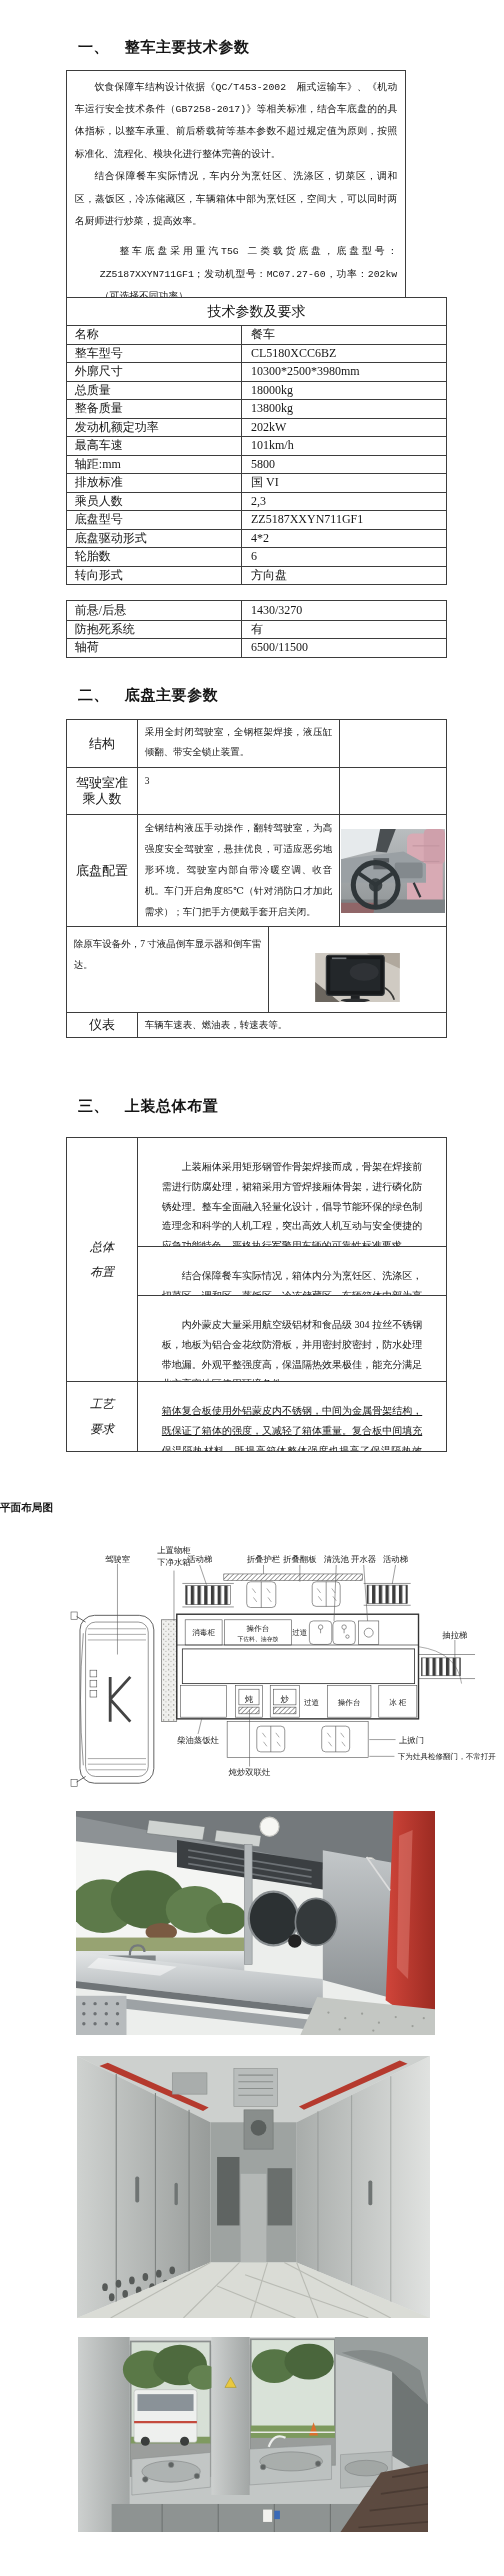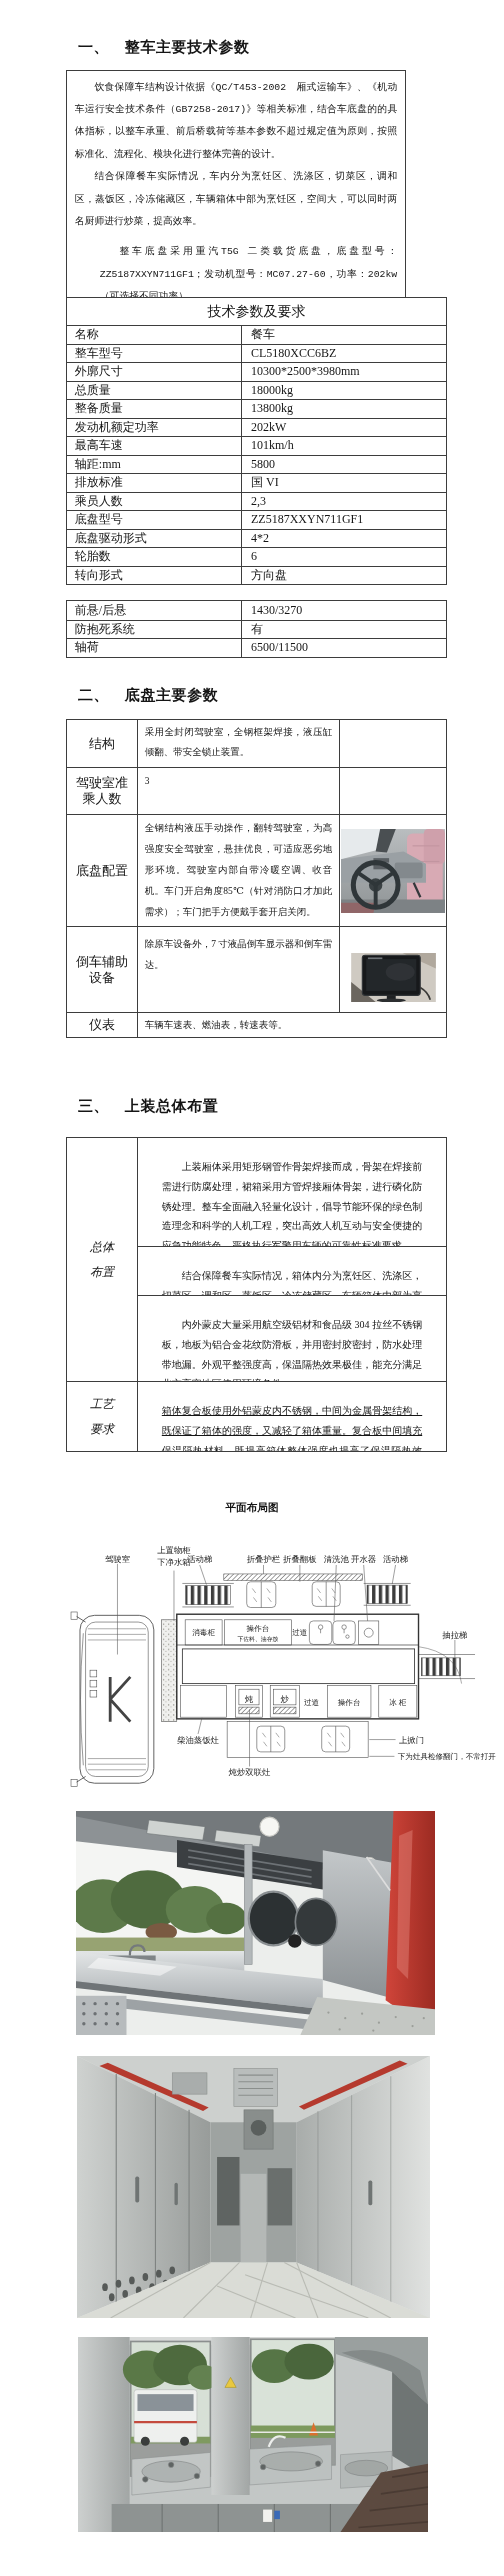--- a/index.html
+++ b/index.html
@@ -31,21 +31,21 @@
   
   .lrow{display:flex;}
   .lrow.bt{border-top:0.6px solid #3d3d3d;}
   .llabel{width:71px;border-right:0.6px solid #3d3d3d;display:flex;flex-direction:column;
           align-items:center;justify-content:center;gap:8px;font-size:12px;font-style:italic;}
   .lcontent{flex:1;}
   .lsub{overflow:hidden;}
   .lsub.bt{border-top:0.6px solid #3d3d3d;}
   .lsub p{margin:16px;padding:3.4px 7.8px;font-size:10px;line-height:19.6px;text-indent:2em;text-align:justify;}
   .lsub p.noind{text-indent:0;text-decoration:underline;}
-  .diagram-title{position:absolute;left:0;top:1501px;width:504px;text-align:center;
+  .diagram-title{position:absolute;left:0;top:1501px;width:504px;text-align:left;
                  font-size:10.6px;font-weight:bold;margin:0;}
   .photo{position:absolute;overflow:hidden;}
   svg text{font-family:"Liberation Serif","DejaVu Serif",serif;fill:#222;}
 </style>
 </head>
 <body>
 
 <h2 class="h1" style="top:38px">一、　整车主要技术参数</h2>
 
 <div class="introbox">
@@ -169,21 +169,20 @@
         <circle cx="62" cy="100" r="40" fill="none" stroke="#2f3639" stroke-width="9"></circle>
         <circle cx="62" cy="100" r="12" fill="#3a4144"></circle>
         <line x1="62" y1="100" x2="30" y2="78" stroke="#2f3639" stroke-width="7"></line>
         <line x1="62" y1="100" x2="94" y2="78" stroke="#2f3639" stroke-width="7"></line>
         <line x1="62" y1="100" x2="62" y2="138" stroke="#2f3639" stroke-width="7"></line>
         <line x1="130" y1="96" x2="142" y2="122" stroke="#33383b" stroke-width="4"></line>
       </svg>
     </div>
   </div>
   <div class="cr" style="height:86px">
-    <div class="cl">倒车辅助设备</div>
     <div class="cm" style="line-height:21px;padding-top:6.7px">除原车设备外，7 寸液晶倒车显示器和倒车雷达。</div>
     <div class="ci">
       <svg width="85" height="49" viewBox="0 0 152 88" style="margin-top:26px">
         <rect width="152" height="88" fill="#cfcac2"></rect>
         <polygon points="0,52 44,88 0,88" fill="#6b665f"></polygon>
         <polygon points="92,0 152,28 152,0" fill="#b0a89d"></polygon>
         <rect x="20" y="4" width="104" height="72" rx="5" fill="#17191b" stroke="#303437" stroke-width="2"></rect>
         <rect x="27" y="11" width="90" height="57" fill="#23272a"></rect>
         <ellipse cx="88" cy="34" rx="26" ry="16" fill="#34383c" opacity="0.7"></ellipse>
         <rect x="30" y="8" width="26" height="3" fill="#6f7478"></rect>

